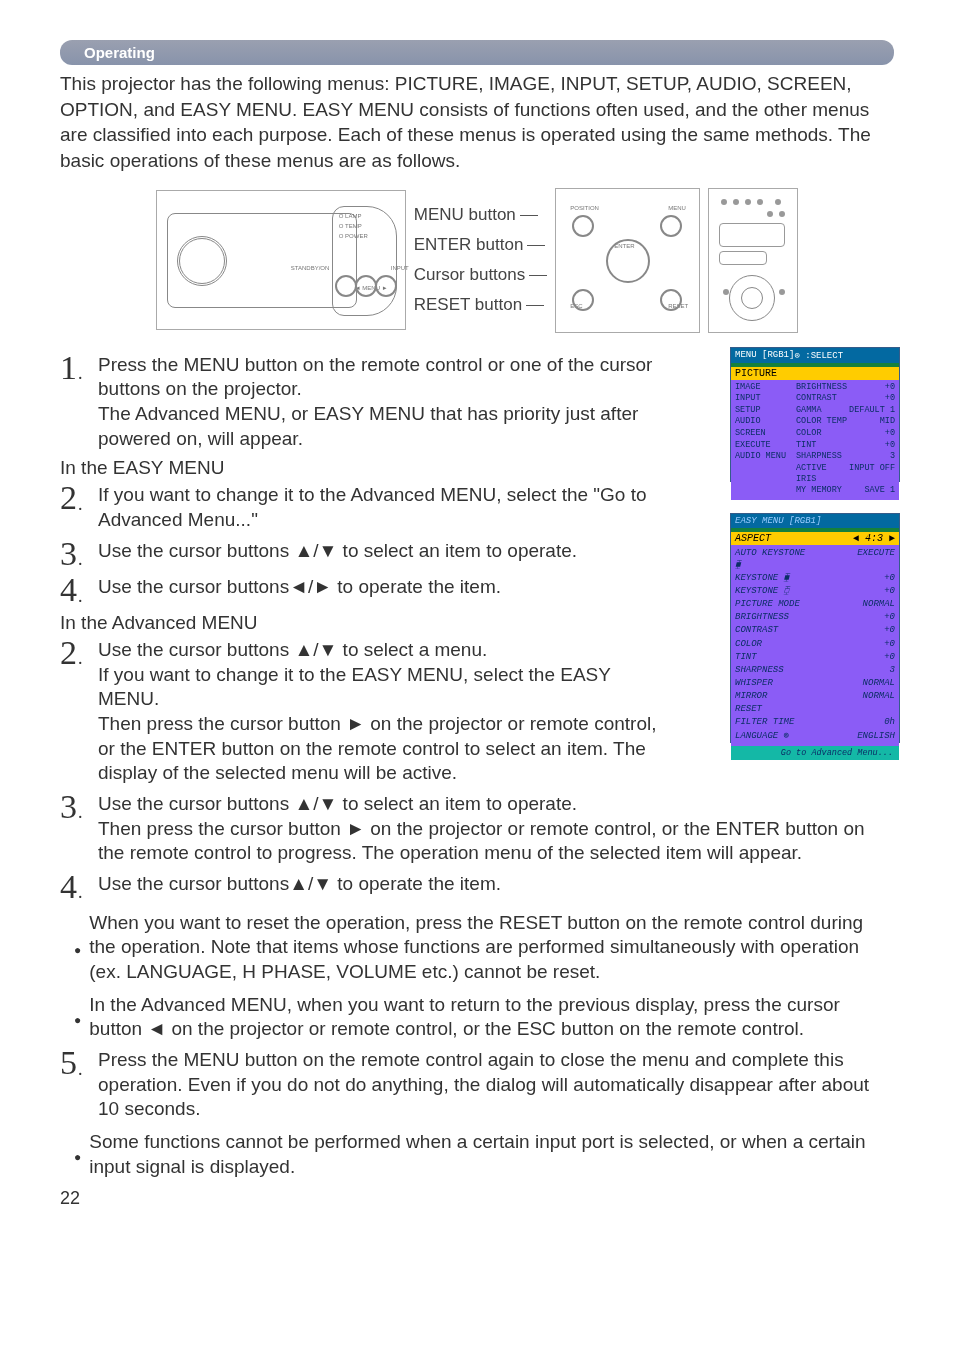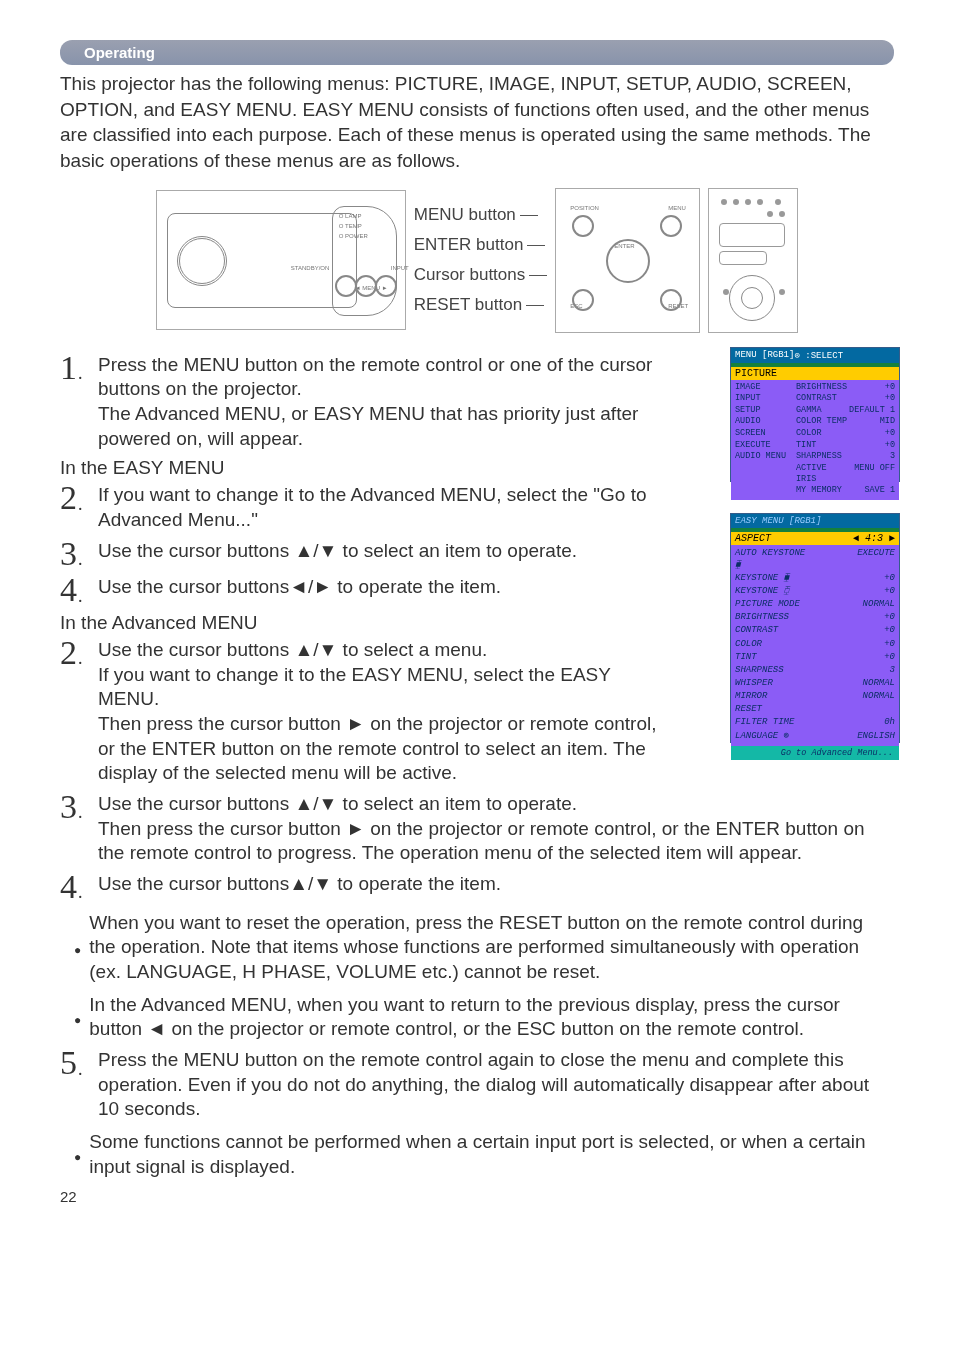--- a/index.html
+++ b/index.html
@@ -76,21 +76,21 @@
   }
   .step-num::after{ content:"."; font-size:18px; position:absolute; bottom:2px; margin-left:1px;}
   .step-body { font-size: 19px; line-height:1.3; flex:1; }
   .sub-head {
     font-size: 19px;
     font-weight: normal;
     margin: 6px 0 4px 0;
   }
   .bullet-row{ display:flex; align-items:center; gap:8px; font-size:19px; line-height:1.3; margin:8px 0 6px 14px;}
   .bullet-row::before{ content:"●"; font-size:12px; margin-top:6px;}
-  .pgnum{ font-size:15px; margin-top:8px;}
+  .pgnum{ font-size:18px; margin-top:8px;}
 
   
   .osd {
     position:absolute;
     border:1px solid #355c8a;
     background:#0e3e86;
     color:#fff;
     font-family: "Courier New", monospace;
     font-size:10px;
     width:170px;
@@ -215,21 +215,21 @@
           <span>COLOR</span>
           <span class="rt">+0</span>
           <span class="lcol">EXECUTE</span>
           <span>TINT</span>
           <span class="rt">+0</span>
           <span class="lcol">AUDIO MENU</span>
           <span>SHARPNESS</span>
           <span class="rt">3</span>
           <span class="lcol"></span>
           <span>ACTIVE IRIS</span>
-          <span class="rt">MENU OFF</span>
+          <span class="rt">INPUT OFF</span>
           <span class="lcol"></span>
           <span>MY MEMORY</span>
           <span class="rt">SAVE 1</span>
         </div>
     </div>
 
     <div class="osd easy">
       <div class="osd-title" style="color:#9cf;">
         <span>EASY MENU [RGB1]</span>
           <span></span>

